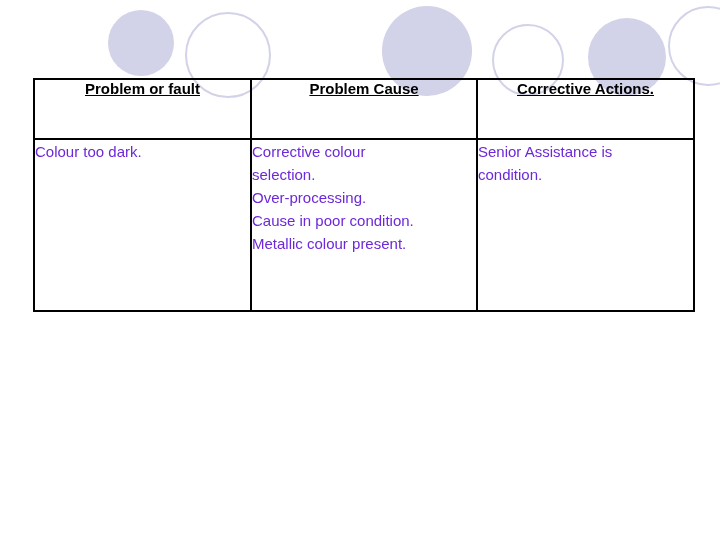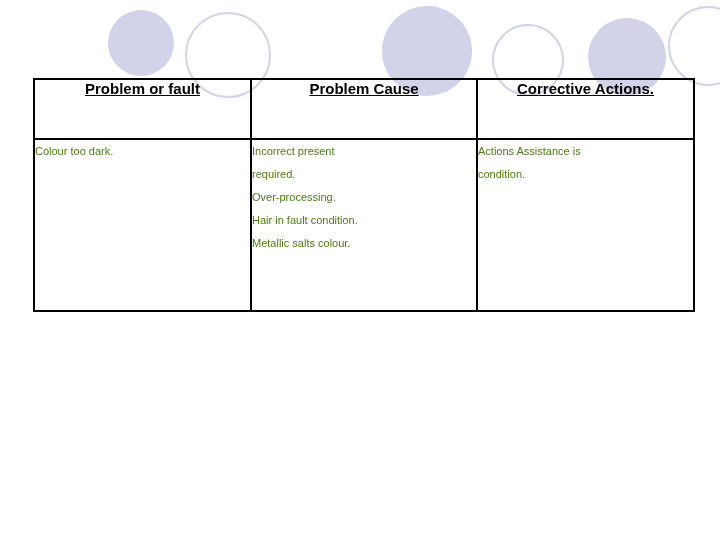--- a/index.html
+++ b/index.html
@@ -79,23 +79,23 @@
     color: #000000;
     text-decoration: underline;
     line-height: 18px;
   }
 
   .body-cell {
     height: 170px;
     padding: 11px 10px 0 10px;
   }
   .body-line {
-    font-size: 11px;
+    font-size: 15px;
     line-height: 23px;
-    color: #4d7c0f;
+    color: #6d28d9;
     white-space: nowrap;
   }
 </style>
 </head>
 <body>
 
 <div class="deco-layer">
   <div class="circle filled c1"></div>
   <div class="circle outline c2"></div>
   <div class="circle filled c3"></div>
@@ -116,26 +116,26 @@
         </td>
         <td class="col-3 head-cell">
           <span class="head-text">Corrective Actions.</span>
         </td>
       </tr>
       <tr>
         <td class="col-1 body-cell">
           <div class="body-line">Colour too dark.</div>
         </td>
         <td class="col-2 body-cell">
-          <div class="body-line">Incorrect present</div>
-          <div class="body-line">required.</div>
+          <div class="body-line">Corrective colour</div>
+          <div class="body-line">selection.</div>
           <div class="body-line">Over-processing.</div>
-          <div class="body-line">Hair in fault condition.</div>
-          <div class="body-line">Metallic salts colour.</div>
+          <div class="body-line">Cause in poor condition.</div>
+          <div class="body-line">Metallic colour present.</div>
         </td>
         <td class="col-3 body-cell">
-          <div class="body-line">Actions Assistance is</div>
+          <div class="body-line">Senior Assistance is</div>
           <div class="body-line">condition.</div>
         </td>
       </tr>
     </tbody>
   </table>
 </div>
 
 </body></html>

